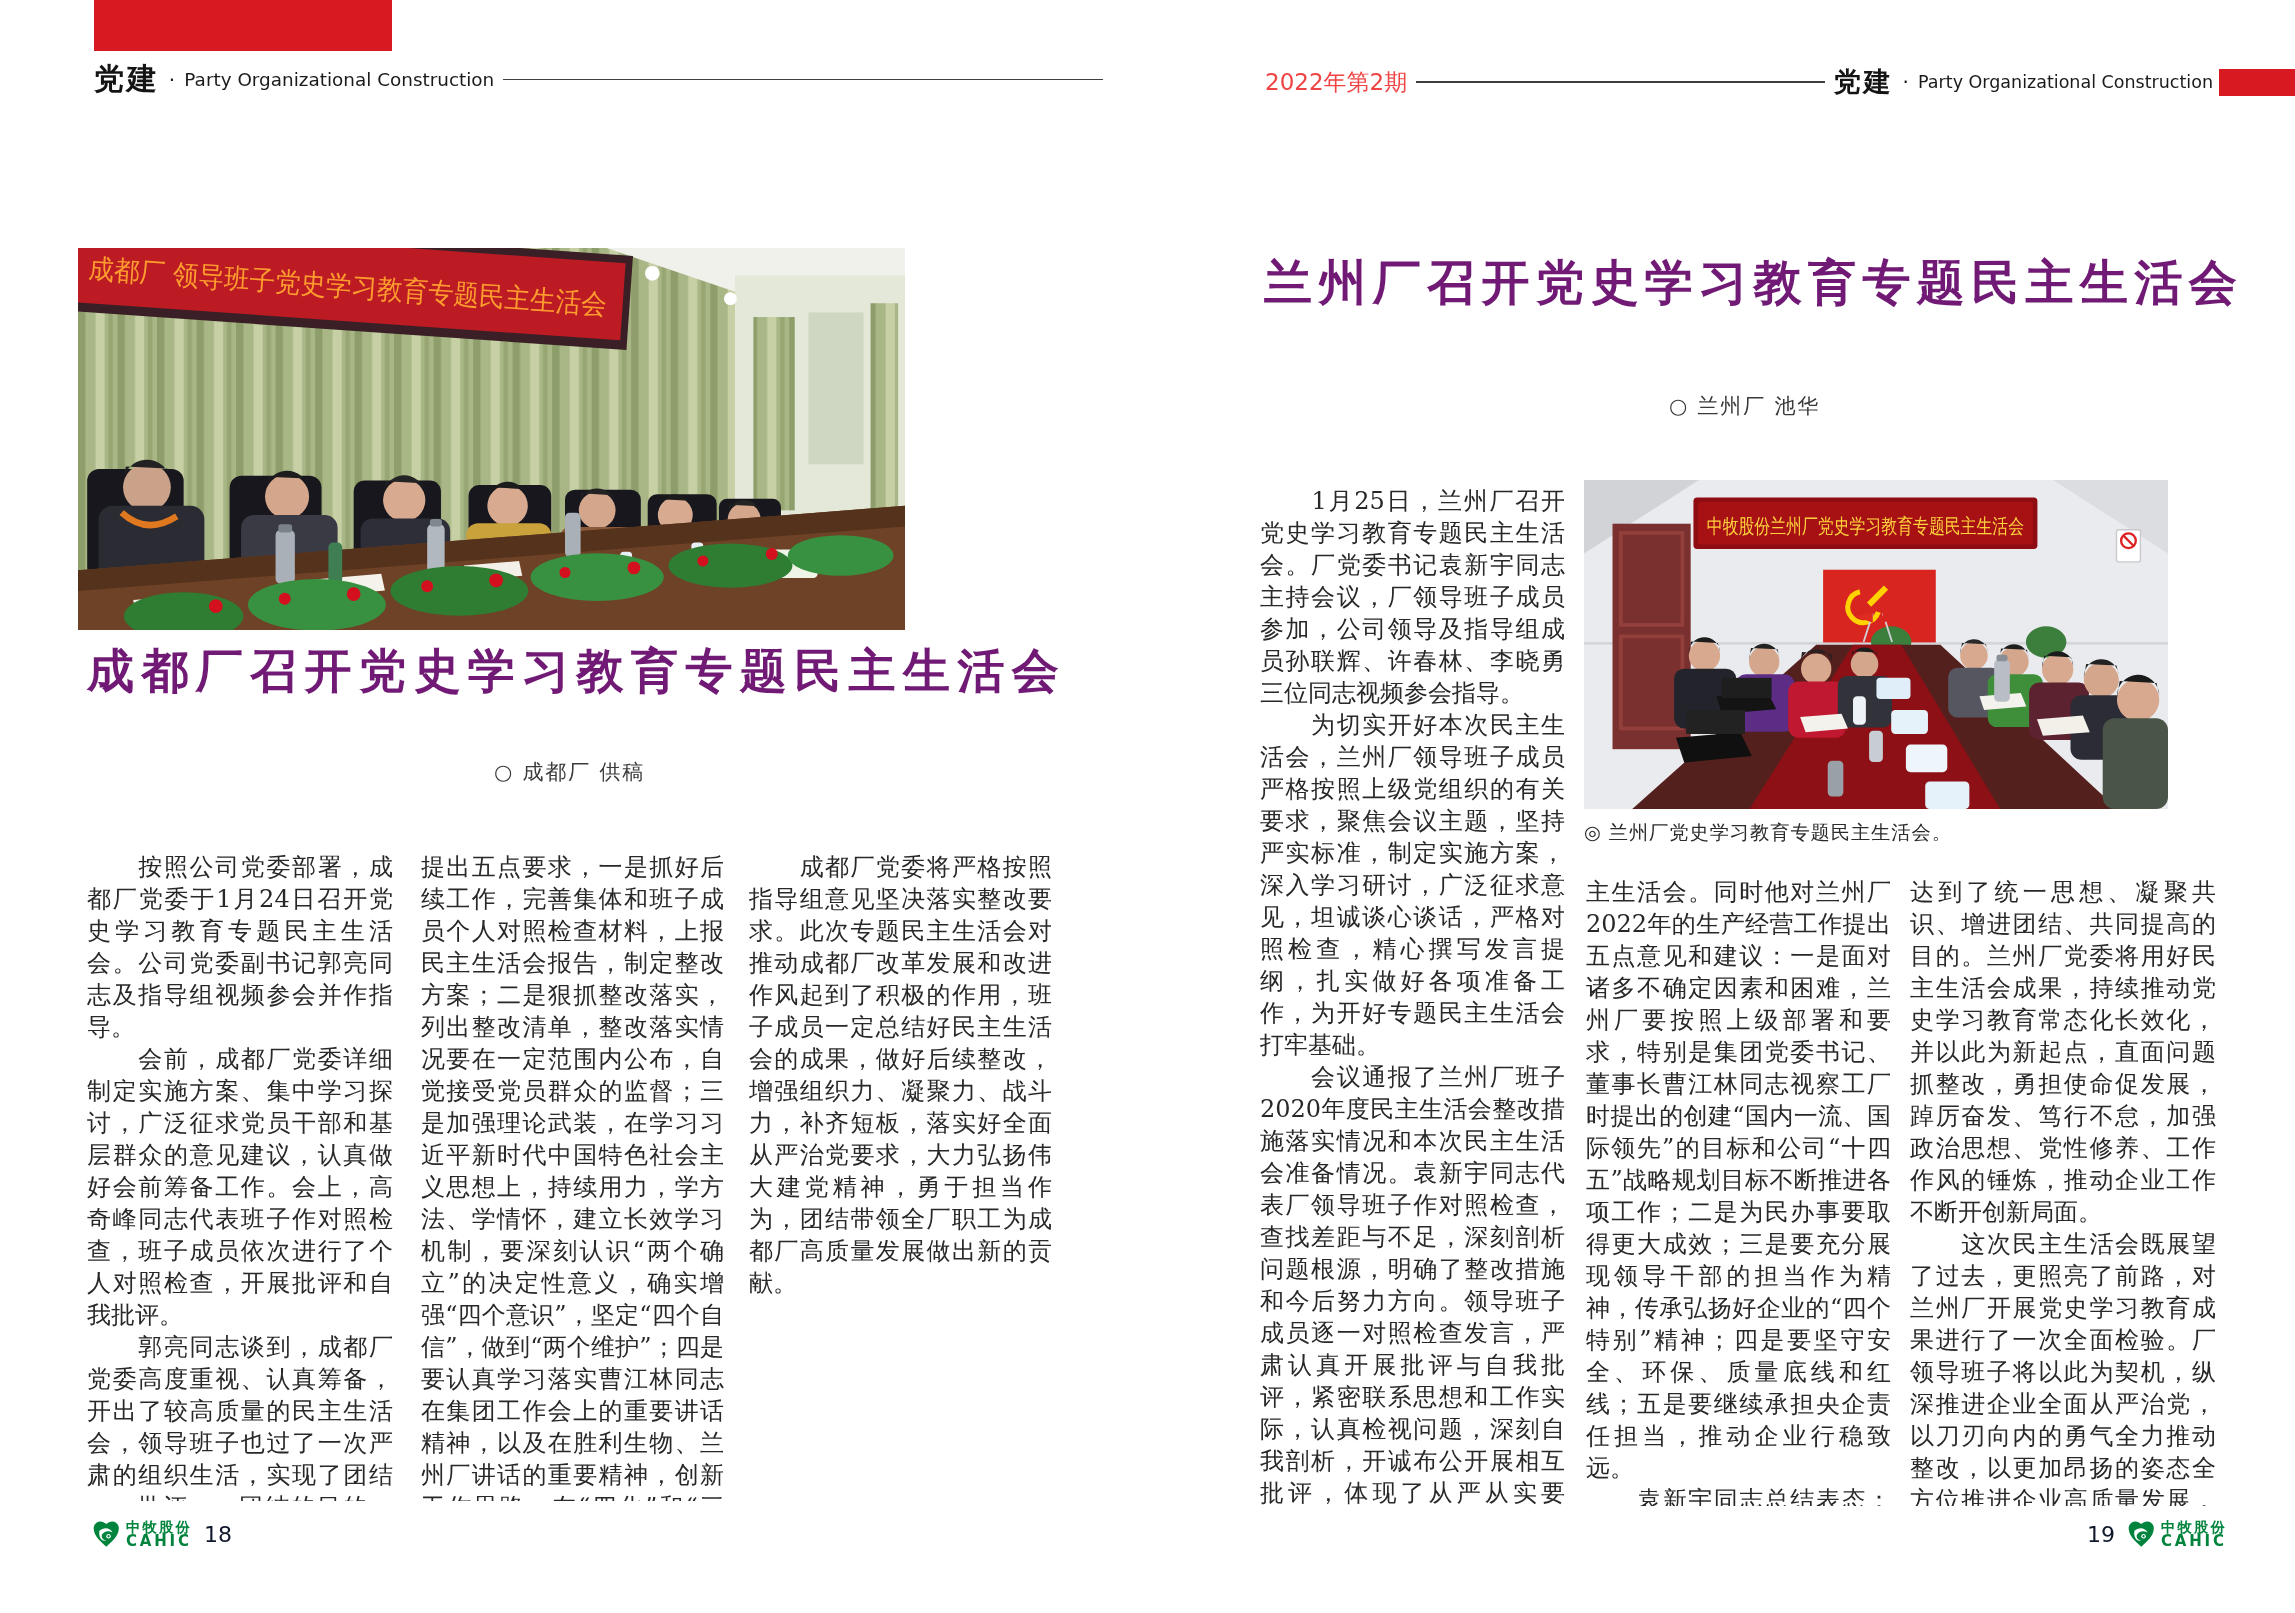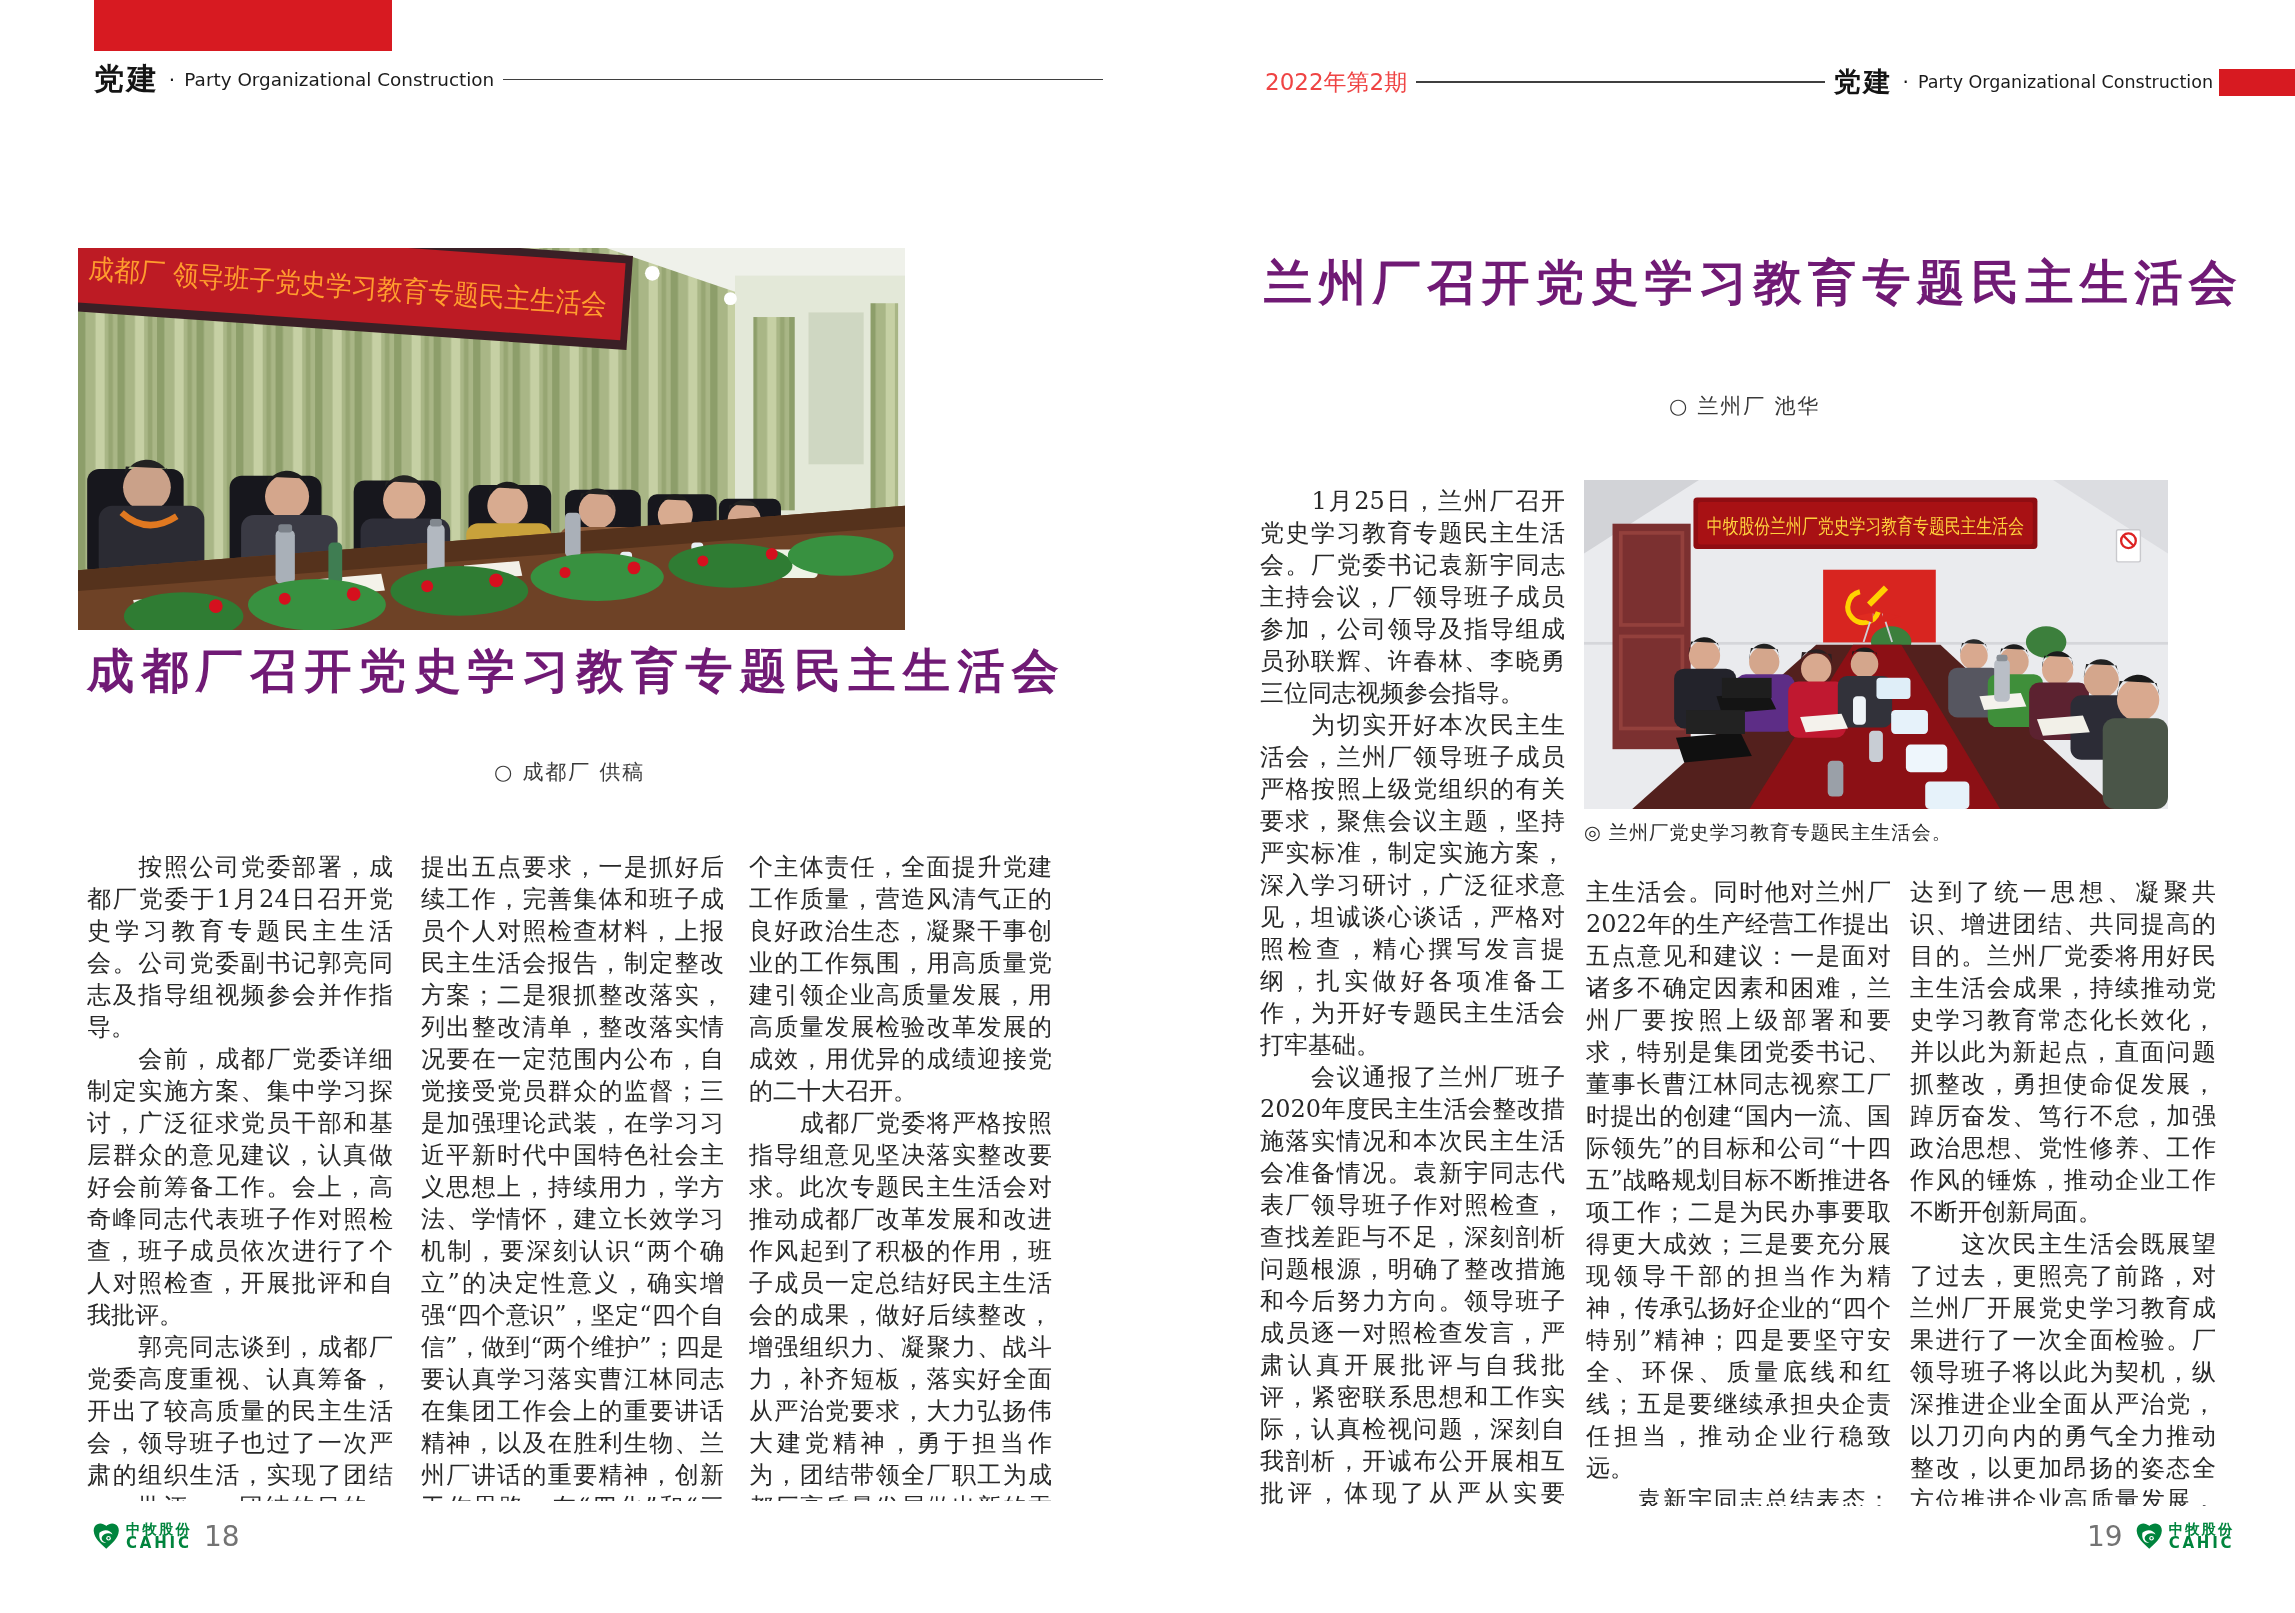--- a/index.html
+++ b/index.html
@@ -31,21 +31,21 @@
   .photo{overflow:hidden;background:#b8c295;}
   .photo svg{display:block;width:100%;height:100%;}
   .caption{font-size:19.3px;color:#2b2b2b;letter-spacing:0.9px;font-family:"DejaVu Sans","Liberation Sans",sans-serif;}
 
   
   .footer{display:flex;align-items:center;gap:12px;}
   .logo-box{display:flex;align-items:flex-start;gap:5.5px;}
   .logo-txt{display:flex;flex-direction:column;line-height:1;}
   .logo-cn{font-size:14.2px;color:#00843d;font-weight:700;letter-spacing:2.3px;font-family:"DejaVu Sans","Liberation Sans",sans-serif;}
   .logo-en{font-size:15px;color:#00843d;font-weight:800;letter-spacing:2.8px;font-family:"DejaVu Sans","Liberation Sans",sans-serif;}
-  .pagenum{font-size:28px;color:#737373;font-family:"DejaVu Sans","Liberation Sans",sans-serif;}
+  .pagenum{font-size:22px;color:#0f172a;font-family:"DejaVu Sans","Liberation Sans",sans-serif;}
 </style>
 </head>
 <body>
 
 <div class="spread">
 
   <div class="abs red-block" style="left:94px;top:0;width:298px;height:51px;"></div>
 
   <div class="abs hdr" style="left:94px;top:59px;width:1009px;">
     <span class="cn">党建</span>
@@ -175,21 +175,20 @@
 
   <div class="abs col" style="left:87px;top:851px;width:306px;height:650px;">
       <p class="para">　　按照公司党委部署，成都厂党委于1月24日召开党史学习教育专题民主生活会。公司党委副书记郭亮同志及指导组视频参会并作指导。</p>
       <p class="para">　　会前，成都厂党委详细制定实施方案、集中学习探讨，广泛征求党员干部和基层群众的意见建议，认真做好会前筹备工作。会上，高奇峰同志代表班子作对照检查，班子成员依次进行了个人对照检查，开展批评和自我批评。</p>
       <p class="para">　　郭亮同志谈到，成都厂党委高度重视、认真筹备，开出了较高质量的民主生活会，领导班子也过了一次严肃的组织生活，实现了团结——批评——团结的目的，达到了统一思想、刀刃向内、自我净化、团结奋进的效果。他</p>
     </div>
   <div class="abs col" style="left:421px;top:851px;width:303px;height:650px;">
       <p class="para">提出五点要求，一是抓好后续工作，完善集体和班子成员个人对照检查材料，上报民主生活会报告，制定整改方案；二是狠抓整改落实，列出整改清单，整改落实情况要在一定范围内公布，自觉接受党员群众的监督；三是加强理论武装，在学习习近平新时代中国特色社会主义思想上，持续用力，学方法、学情怀，建立长效学习机制，要深刻认识“两个确立”的决定性意义，确实增强“四个意识”，坚定“四个自信”，做到“两个维护”；四是要认真学习落实曹江林同志在集团工作会上的重要讲话精神，以及在胜利生物、兰州厂讲话的重要精神，创新工作思路，在“四化”和“三精”上形成有效的措施；五是加强党的建设，认真落实两</p>
     </div>
   <div class="abs col" style="left:749px;top:851px;width:303px;height:650px;">
-      <p class="para">个主体责任，全面提升党建工作质量，营造风清气正的良好政治生态，凝聚干事创业的工作氛围，用高质量党建引领企业高质量发展，用高质量发展检验改革发展的成效，用优异的成绩迎接党的二十大召开。</p>
       <p class="para">　　成都厂党委将严格按照指导组意见坚决落实整改要求。此次专题民主生活会对推动成都厂改革发展和改进作风起到了积极的作用，班子成员一定总结好民主生活会的成果，做好后续整改，增强组织力、凝聚力、战斗力，补齐短板，落实好全面从严治党要求，大力弘扬伟大建党精神，勇于担当作为，团结带领全厂职工为成都厂高质量发展做出新的贡献。</p>
     </div>
 
   <div class="abs footer" style="left:92px;top:1520px;">
     <span class="logo-box">
       <svg width="28.5" height="28.5" viewBox="0 0 100 100">
         <path d="M50 14 C32 -4 4 6 6 32 C8 58 30 76 50 94 C70 76 92 58 94 32 C96 6 68 -4 50 14 Z" fill="#00843d"></path>
         <path d="M26 38 C42 22 66 28 72 44 C60 36 44 38 36 50 C30 60 38 70 50 72 C34 78 22 60 26 38 Z" fill="#ffffff"></path>
         <circle cx="58" cy="57" r="8" fill="#ffffff"></circle>
           <circle cx="58" cy="57" r="4" fill="#00843d"></circle>

